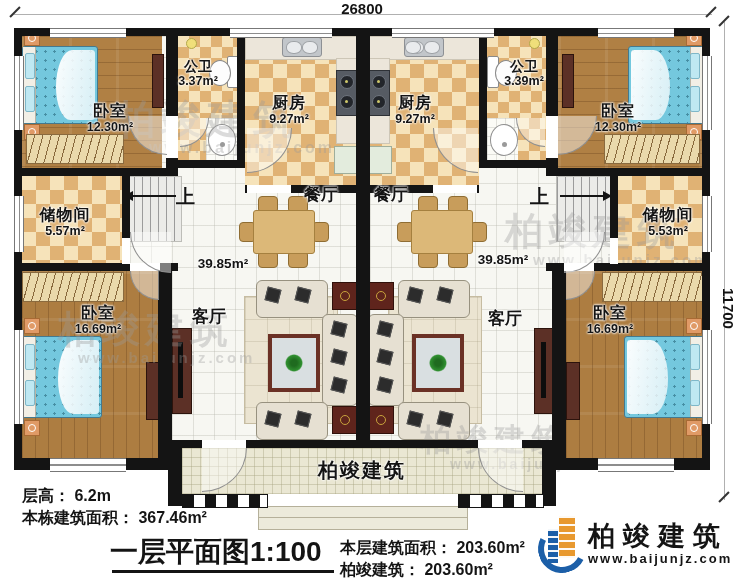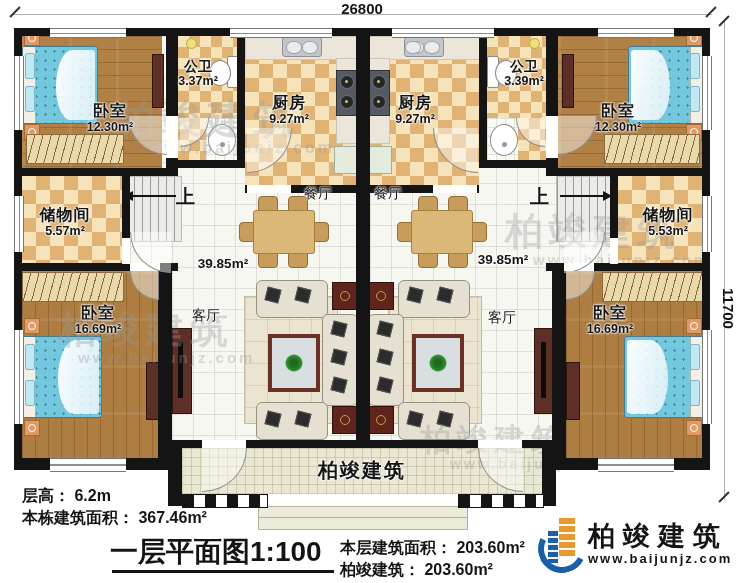--- a/index.html
+++ b/index.html
@@ -87,21 +87,21 @@
   .arrl{background:#141414;z-index:12;}
   .arrh{width:0;height:0;z-index:12;}
   .rail{background:repeating-linear-gradient(90deg,#141414 0 11px,#fff 11px 22px);border:1px solid #141414;z-index:21;}
   .step{background:#eceadb;border:1px solid #b5b09a;z-index:5;}
   
   .lab{text-align:center;font-weight:700;color:#141414;line-height:1.15;
        text-shadow:0 0 2px #fff,0 0 2px #fff,0 0 3px #fff;z-index:30;white-space:nowrap;}
   .lab .nm{font-size:16px;letter-spacing:1px;}
   .lab .ar{font-size:12.5px;}
   .lab.sm .nm{font-size:14px;letter-spacing:0;}
-  .lab.one{font-size:14px;font-weight:400;}
+  .lab.one{font-size:17px;font-weight:700;}
   .up{font-size:19px;font-weight:700;z-index:30;text-shadow:0 0 2px #fff;}
   .dimt{font-size:15px;font-weight:700;z-index:40;text-align:center;}
   .dline{background:#b0b0b0;z-index:40;}
   .tick{width:14px;height:2px;background:#333;transform:rotate(-45deg);z-index:41;}
   .wm{z-index:15;color:#9a9a9a;opacity:.35;font-weight:700;white-space:nowrap;line-height:1.05;}
   .wm .w1{display:block;letter-spacing:6px;}
   .wm .w2{display:block;letter-spacing:3px;}
   .ft{font-weight:700;z-index:45;white-space:nowrap;}
   
   .blogo{z-index:45;}

